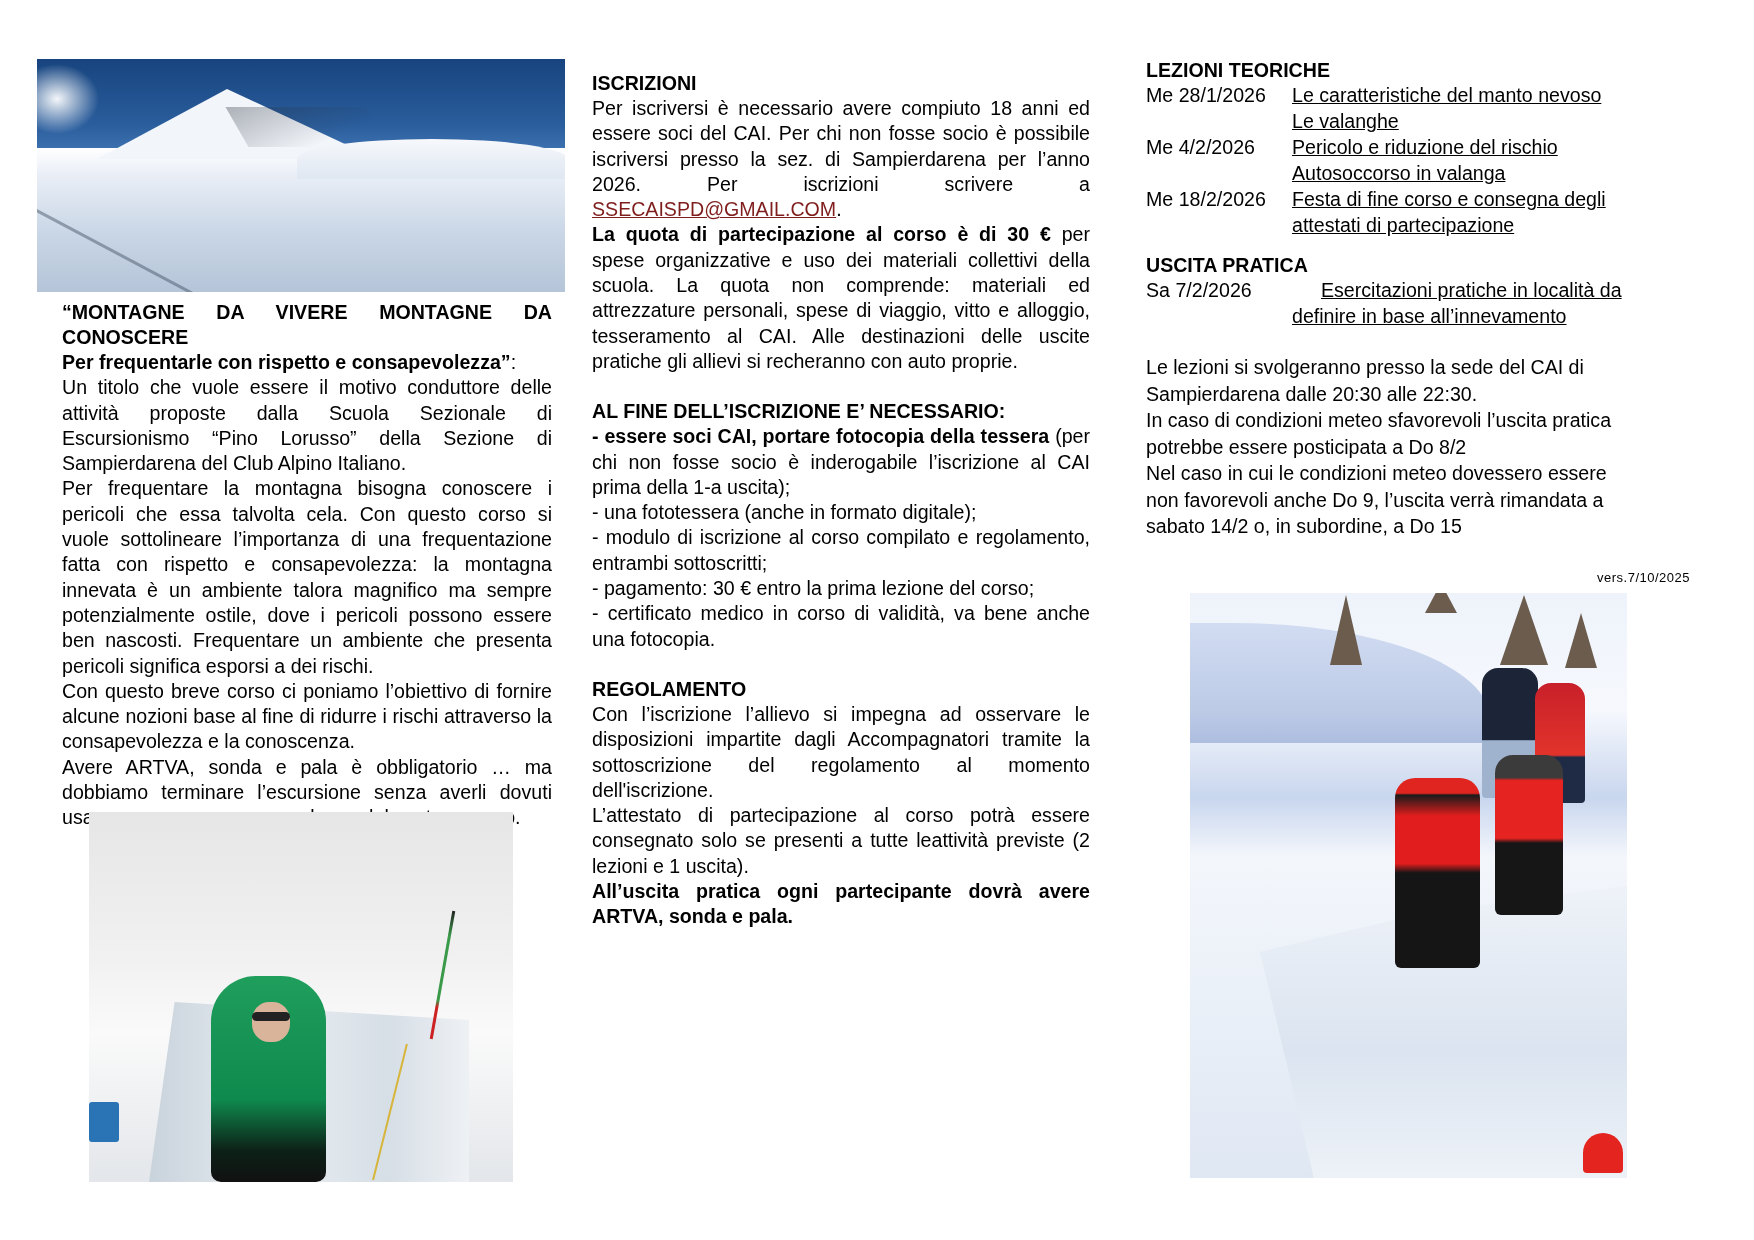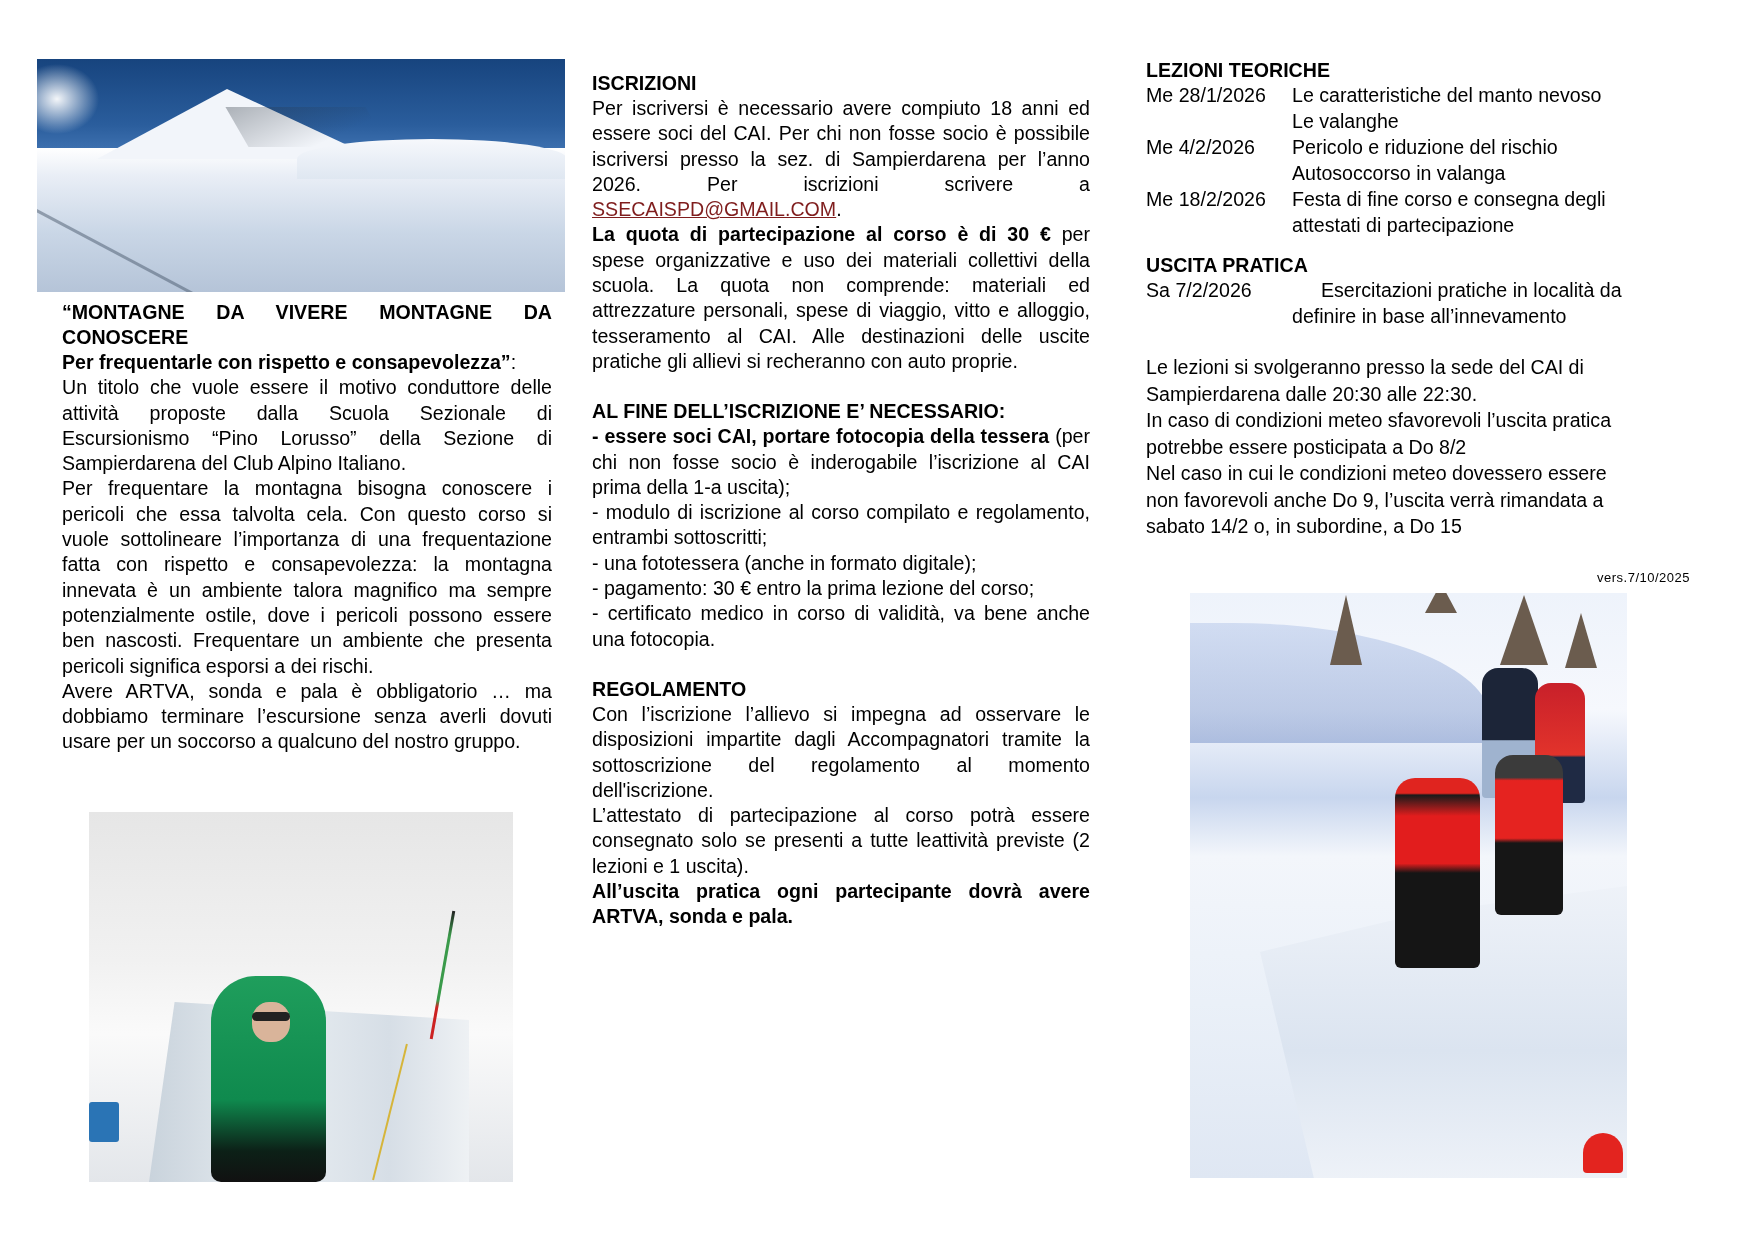--- a/index.html
+++ b/index.html
@@ -121,38 +121,39 @@
     background: linear-gradient(180deg, #c8202a 0, #e2332b 60%, #1f2a44 62%);
     border-radius: 16px 16px 4px 4px;
   }
   #photo-right .probe {
     position: absolute; left: 393px; top: 540px; width: 40px; height: 40px;
     background: #e3241f; border-radius: 50% 50% 10% 10%;
   }
 
   .ver { font-size: 13px; line-height: 15px; letter-spacing: 0.5px; }
   .sched-date { position: absolute; left: 0; white-space: nowrap; }
-  .sched-desc { position: absolute; white-space: nowrap; }
+  .sched-desc { position: absolute; white-space: nowrap; text-decoration: underline; }
 </style>
 </head>
 <body>
 
 <div class="photo" id="photo-top" role="img" aria-label="Panorama di montagna innevata con cielo blu">
   <div class="mtn"></div>
   <div class="ridge"></div>
   <div class="mtn2"></div>
   <div class="track"></div>
 </div>
 
 <div class="abs" style="left:62px; top:300px; width:490px;">
   <div class="h just-line">“MONTAGNE DA VIVERE MONTAGNE DA</div>
   <div class="h">CONOSCERE</div>
   <div class="txt"><span class="b">Per frequentarle con rispetto e consapevolezza”</span><span>:</span></div>
   <div class="txt just">Un titolo che vuole essere il motivo conduttore delle attività proposte dalla Scuola Sezionale di Escursionismo “Pino Lorusso” della Sezione di Sampierdarena del Club Alpino Italiano.</div>
   <div class="txt just">Per frequentare la montagna bisogna conoscere i pericoli che essa talvolta cela. Con questo corso si vuole sottolineare l’importanza di una frequentazione fatta con rispetto e consapevolezza: la montagna innevata è un ambiente talora magnifico ma sempre potenzialmente ostile, dove i pericoli possono essere ben nascosti. Frequentare un ambiente che presenta pericoli significa esporsi a dei rischi.</div>
+  <div class="txt just">Con questo breve corso ci poniamo l’obiettivo di fornire alcune nozioni base al fine di ridurre i rischi attraverso la consapevolezza e la conoscenza.</div>
   <div class="txt just">Avere ARTVA, sonda e pala è obbligatorio … ma dobbiamo terminare l’escursione  senza averli dovuti usare per un soccorso a  qualcuno del nostro gruppo.</div>
 </div>
 
 <div class="photo" id="photo-left" role="img" aria-label="Persona con giacca verde in una trincea nella neve">
   <div class="pit"></div>
   <div class="person"></div>
   <div class="face"></div>
   <div class="glasses"></div>
   <div class="pole"></div>
   <div class="tape"></div>
@@ -160,22 +161,22 @@
 </div>
 
 <div class="abs" style="left:592px; top:71px; width:498px;">
   <div class="h">ISCRIZIONI</div>
   <div class="txt just"><span>Per iscriversi è necessario avere compiuto 18 anni ed essere soci del CAI. Per chi non fosse socio è possibile iscriversi presso la sez. di Sampierdarena per l’anno 2026. Per iscrizioni scrivere a </span><a class="mail">SSECAISPD@GMAIL.COM</a><span>.</span></div>
   <div class="txt just"><span class="b">La quota di partecipazione al corso è di 30 €</span><span> per spese organizzative e uso dei materiali collettivi della scuola. La quota non comprende: materiali ed attrezzature personali, spese di viaggio, vitto e alloggio, tesseramento al CAI. Alle destinazioni delle uscite pratiche gli allievi  si recheranno con auto proprie.</span></div>
 
   <div style="height:25px"></div>
   <div class="h">AL FINE DELL’ISCRIZIONE E’ NECESSARIO:</div>
   <div class="txt just"><span class="b">- essere soci CAI, portare fotocopia della tessera</span><span>   (per chi non fosse socio è inderogabile l’iscrizione al CAI prima della 1-a uscita);</span></div>
+  <div class="txt just">- una fototessera  (anche in formato digitale);</div>
   <div class="txt just">- modulo di iscrizione al corso compilato e regolamento,  entrambi sottoscritti;</div>
-  <div class="txt just">- una fototessera  (anche in formato digitale);</div>
   <div class="txt just">- pagamento: 30 € entro la prima lezione del corso;</div>
   <div class="txt just">- certificato medico in corso di   validità, va bene anche una fotocopia.</div>
 
   <div style="height:25px"></div>
   <div class="h">REGOLAMENTO</div>
   <div class="txt just">Con l’iscrizione l’allievo si impegna ad osservare le disposizioni impartite dagli Accompagnatori tramite la sottoscrizione del regolamento al momento dell'iscrizione.</div>
   <div class="txt just">L’attestato di partecipazione al corso potrà essere consegnato solo se presenti a tutte leattività previste (2 lezioni e 1 uscita).</div>
   <div class="txt just b">All’uscita pratica ogni partecipante dovrà avere ARTVA, sonda e pala.</div>
 </div>
 

